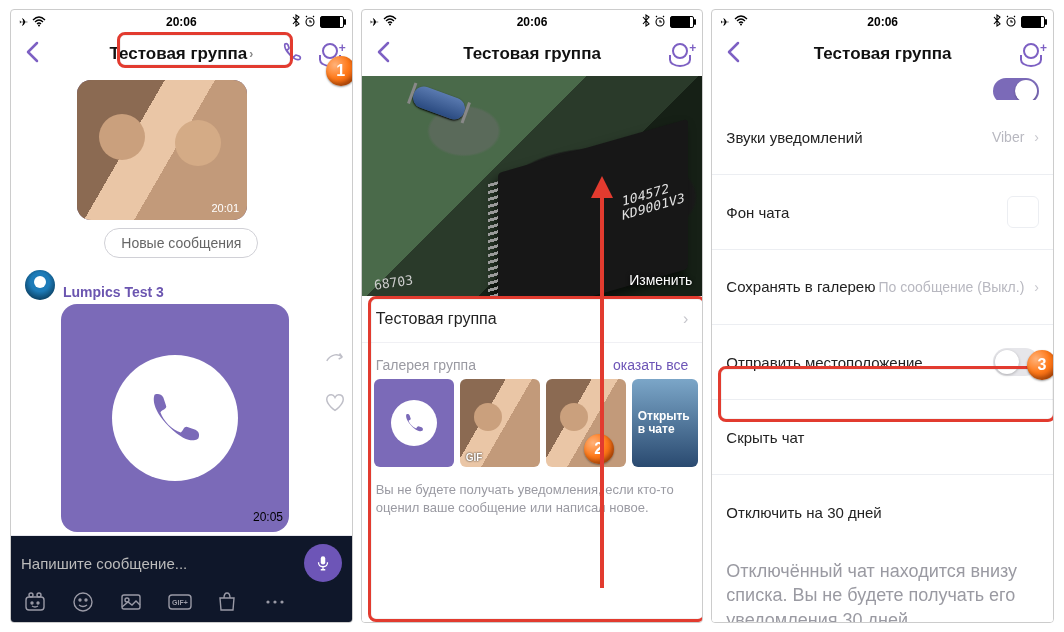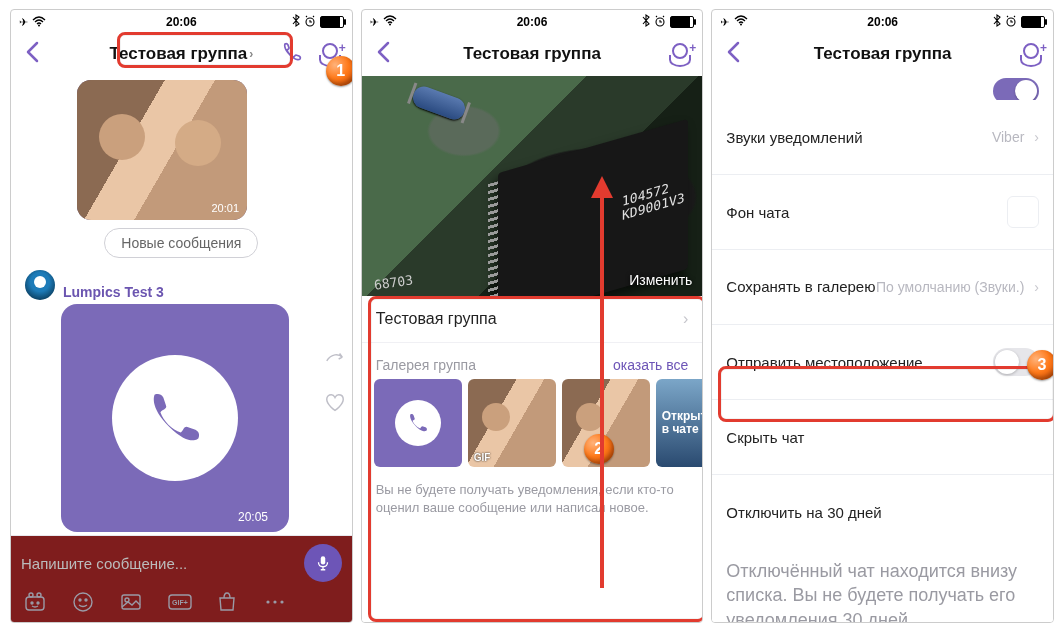--- a/index.html
+++ b/index.html
@@ -80,25 +80,25 @@
   .sender-avatar::after{content:"";position:absolute;width:12px;height:12px;background:#fff;border-radius:50%;left:9px;top:6px;}
   .sender-name { color:#6b55b0; font-weight:600; font-size:14px;}
   .sticker-bubble {
     width:228px; height:228px; margin:4px 0 4px 50px; border-radius:16px;
     background:#7b6ab8; position:relative;
     display:flex; align-items:center; justify-content:center;
   }
   .sticker-bubble .circle{ width:126px; height:126px; background:#fff; border-radius:50%; display:flex; align-items:center; justify-content:center;}
   .sticker-bubble .circle .hs{ width:70px; height:70px;}
   .sticker-bubble .circle .hs svg{ width:100%; height:100%; fill:#7b6ab8;}
-  .sticker-time{ position:absolute; right:21px; bottom:8px; color:#ffffff; font-size:12px;margin-top:32px;}
+  .sticker-time{ position:absolute; right:6px; bottom:8px; color:#000000; font-size:12px;margin-top:32px;}
   .side-reacts{ position:absolute; right:6px; display:flex; flex-direction:column; gap:18px; color:#bfbfc8;}
   .side-reacts svg{ width:22px; height:22px; stroke:#bfbfc8; fill:none; stroke-width:1.6;}
   .composer {
-    border-top:1px solid #e8e8ee; padding:8px 10px 6px; display:flex; flex-direction:column; gap:6px; background:#7f1d1d;
+    border-top:1px solid #e8e8ee; padding:8px 10px 6px; display:flex; flex-direction:column; gap:6px; background:#0f172a;
   }
   .composer-row1{ display:flex; align-items:center; gap:8px;}
   .composer-input { flex:1; color:#bbb; font-size:15px;}
   .mic-btn { width:38px; height:38px; border-radius:50%; background:#6d55b7; display:flex; align-items:center;justify-content:center;}
   .mic-btn svg{ width:18px; height:18px; fill:#fff;}
   .composer-row2{ display:flex; gap:24px; padding:2px 2px;}
   .composer-row2 .ci{ width:24px; height:24px; color:#9a9aa6;}
   .composer-row2 svg{ stroke:#9a9aa6; fill:none; stroke-width:1.4;}
   
   .hl { position:absolute; border:3px solid #e23b2f; border-radius:8px; pointer-events:none; box-shadow:0 0 0 1px rgba(0,0,0,.05) inset;}
@@ -132,21 +132,21 @@
   .hero-change{ position:absolute; right:10px; bottom:8px; color:#fff; font-size:14px; text-shadow:0 0 4px #000;}
   .hero-number{ position:absolute; left:12px; bottom:6px; color:#ccc; font-family:monospace; font-size:13px; transform:rotate(-8deg);}
   .list-row {
     padding:14px 14px; font-size:16px; color:#222; display:flex; justify-content:space-between; align-items:center; border-bottom:1px solid #f0f0f4;
   }
   .list-row .chev{ color:#c6c6cc; font-size:16px;}
   .section-header{ padding:14px 14px 6px; display:flex; justify-content:space-between; align-items:center;}
   .section-header .lbl{ color:#9a9aa2; font-size:14px;}
   .section-header .all{ color:#6d55b7; font-size:14px;}
   .media-strip{ display:flex; gap:6px; padding:0 12px 8px;}
-  .media-thumb{ width:88px; height:88px; border-radius:6px; overflow:hidden; position:relative; flex-shrink:0; background:#7b6ab8; display:flex; align-items:center; justify-content:center;}
+  .media-thumb{ width:80px; height:88px; border-radius:6px; overflow:hidden; position:relative; flex-shrink:0; background:#7b6ab8; display:flex; align-items:center; justify-content:center;}
   .media-thumb.viber .c{ width:46px;height:46px;background:#fff;border-radius:50%;display:flex;align-items:center;justify-content:center;}
   .media-thumb.viber svg{ width:26px; height:26px; fill:#7b6ab8;}
   .media-thumb.gif{ background:linear-gradient(120deg,#8b6a52 0 35%, #eac6a6 35% 55%, #c29a7a 55% 100%);}  
   .media-thumb.gif::before{content:"";position:absolute;width:28px;height:28px;border-radius:50%;background:#caa07d;left:14px;top:24px;}
   .media-thumb .tag{ position:absolute; left:6px; bottom:4px; color:#fff; font-size:10px; font-weight:700; text-shadow:0 0 2px #000;}
   .media-thumb.open{ width:54px; background:linear-gradient(#7ba6c8,#2a4a70); color:#fff; font-size:12px; font-weight:600; line-height:1.1; text-align:left; padding:0 6px;}
   .toggle { width:46px; height:28px; border-radius:14px; background:#e6e6ea; position:relative;}
   .toggle::after{content:"";position:absolute;width:24px;height:24px;background:#fff;border-radius:50%;top:2px;left:2px;box-shadow:0 1px 3px rgba(0,0,0,.25);}
   .note{ padding:6px 14px 14px; font-size:13px; color:#9a9aa2; line-height:1.35;}
   .hl2 { left:6px; top:286px; width:332px; height:320px;}
@@ -433,21 +433,21 @@
           <span class="chev">›</span>
         </span>
     </div>
     <div class="setting-row">
       <span>Фон чата</span>
       <span class="swatch"></span>
     </div>
     <div class="setting-row multi">
       <span class="lbl"><span>Сохранять в галерею</span></span>
       <span class="right">
-          <span>По умолчанию (Звуки.)</span>
+          <span>По сообщение (Выкл.)</span>
           <span class="chev">›</span>
         </span>
     </div>
     <div class="setting-row">
       <span>Отправить местоположение</span>
       <span class="toggle"></span>
     </div>
     <div class="setting-row simple">
       <span>Скрыть чат</span>
     </div>

